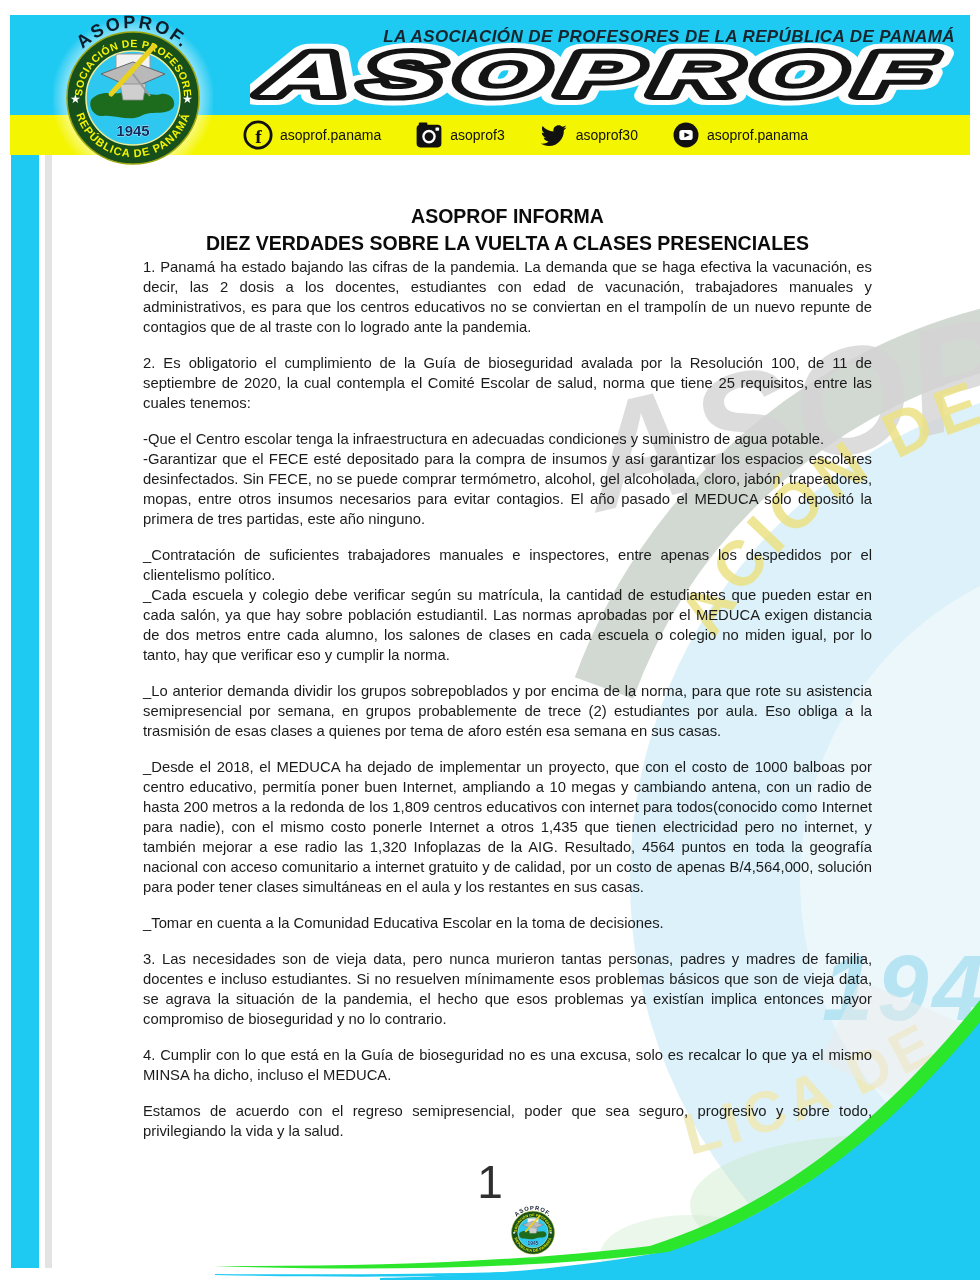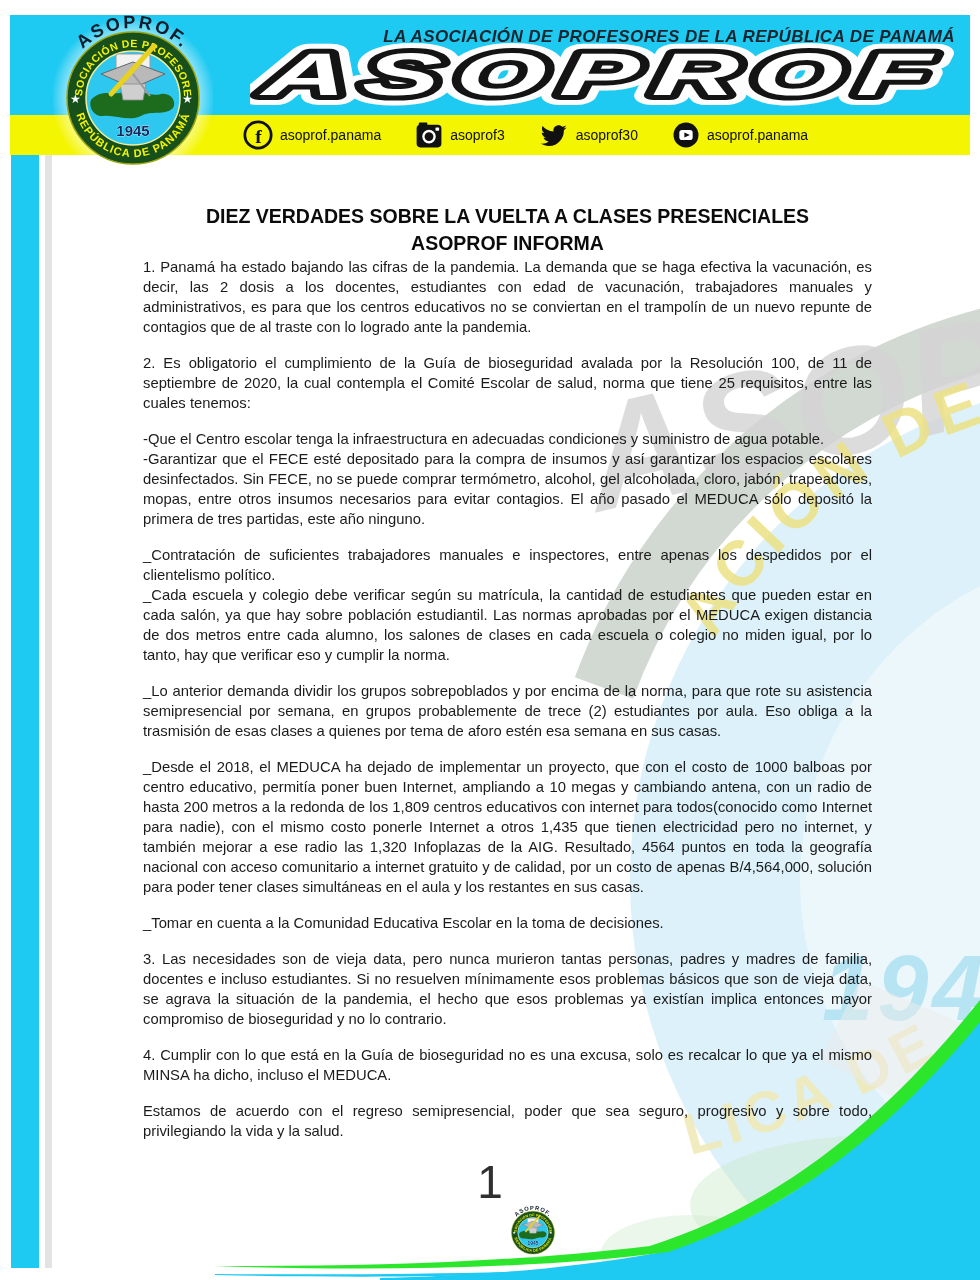--- a/index.html
+++ b/index.html
@@ -153,22 +153,22 @@
     <line x1="80" y1="64" x2="97" y2="86" stroke="#9a9a9a" stroke-width="2"></line>
     <line x1="101" y1="36" x2="58" y2="84" stroke="#e8d11f" stroke-width="5" stroke-linecap="round"></line>
     <text x="80" y="126" text-anchor="middle" font-size="15" font-weight="bold" fill="#0f2a5e" stroke="#ffffff" stroke-width="0.6" paint-order="stroke">1945</text>
   </g>
 </svg>
 
 <div class="left-strip"></div>
 <div class="page-edge"></div>
 
 <div class="doc">
+  <div class="doc-title">ASOPROF INFORMA</div>
   <div class="doc-title">DIEZ VERDADES SOBRE LA VUELTA A CLASES PRESENCIALES</div>
-  <div class="doc-title">ASOPROF INFORMA</div>
   <div class="paragraphs">
 
       <p class="gap">1. Panamá ha estado bajando las cifras de la pandemia. La demanda que se haga efectiva la vacunación, es decir, las 2 dosis a los docentes, estudiantes con edad de vacunación, trabajadores manuales y administrativos, es para que los centros educativos no se conviertan en el trampolín de un nuevo repunte de contagios que de al traste con lo logrado ante la pandemia.</p>
 
       <p class="gap">2. Es obligatorio el cumplimiento de la Guía de bioseguridad avalada por la Resolución 100, de 11 de septiembre de 2020, la cual contempla el Comité Escolar de salud, norma que tiene 25 requisitos, entre las cuales tenemos:</p>
 
       <p>-Que el Centro escolar tenga la infraestructura en adecuadas condiciones y suministro de agua potable.</p>
 
       <p class="gap">-Garantizar que el FECE esté depositado para la compra de insumos y así garantizar los espacios escolares desinfectados. Sin FECE, no se puede comprar termómetro, alcohol, gel alcoholada, cloro, jabón, trapeadores, mopas, entre otros insumos necesarios para evitar contagios. El año pasado el MEDUCA sólo depositó la primera de tres partidas, este año ninguno.</p>
 

